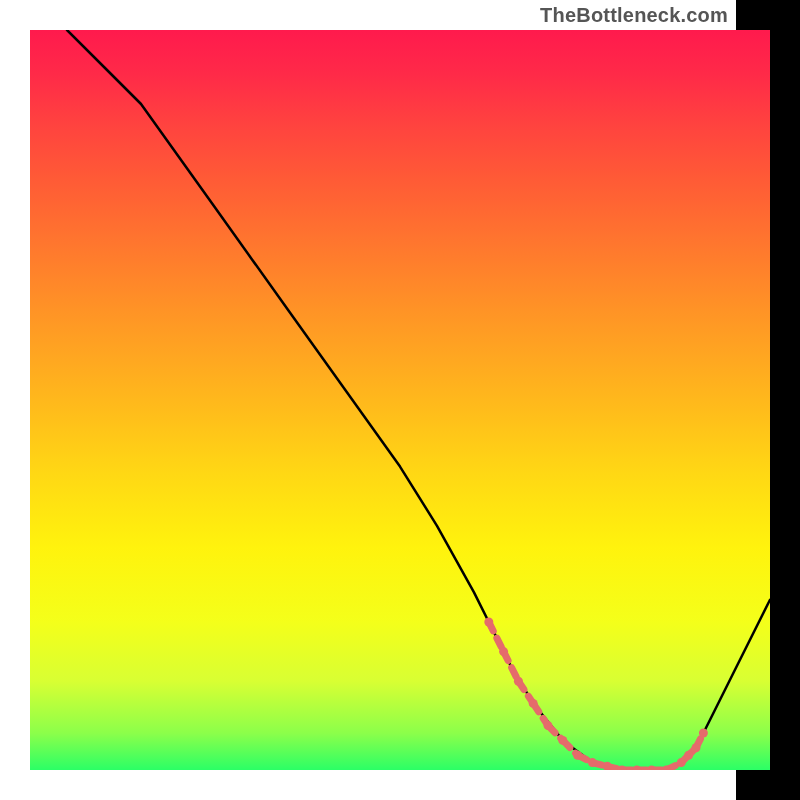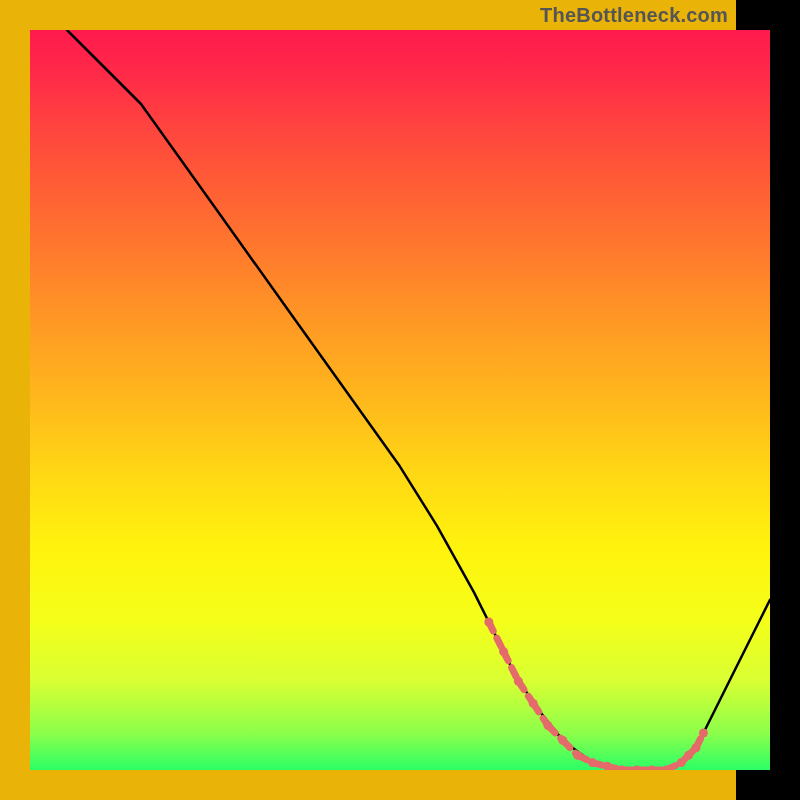--- a/index.html
+++ b/index.html
@@ -8,21 +8,21 @@
     width: 800px;
     height: 800px;
     background: #000;
     overflow: hidden;
     font-family: Arial, Helvetica, sans-serif;
   }
   .frame {
     position: relative;
     width: 736px;
     height: 800px;
-    background: #eab308;
+    background: #ffffff;
   }
   .plot-area {
     position: absolute;
     left: 30px;
     top: 30px;
     width: 740px;
     height: 740px;
     
     background: linear-gradient(to bottom,
       #ff1a4d 0%,

